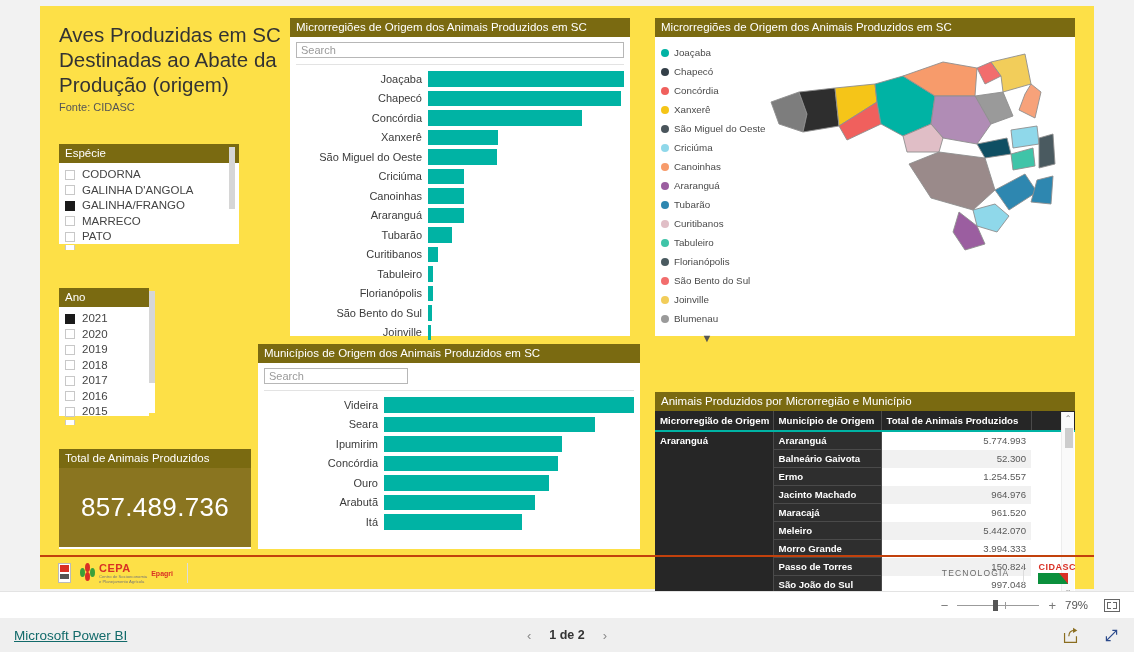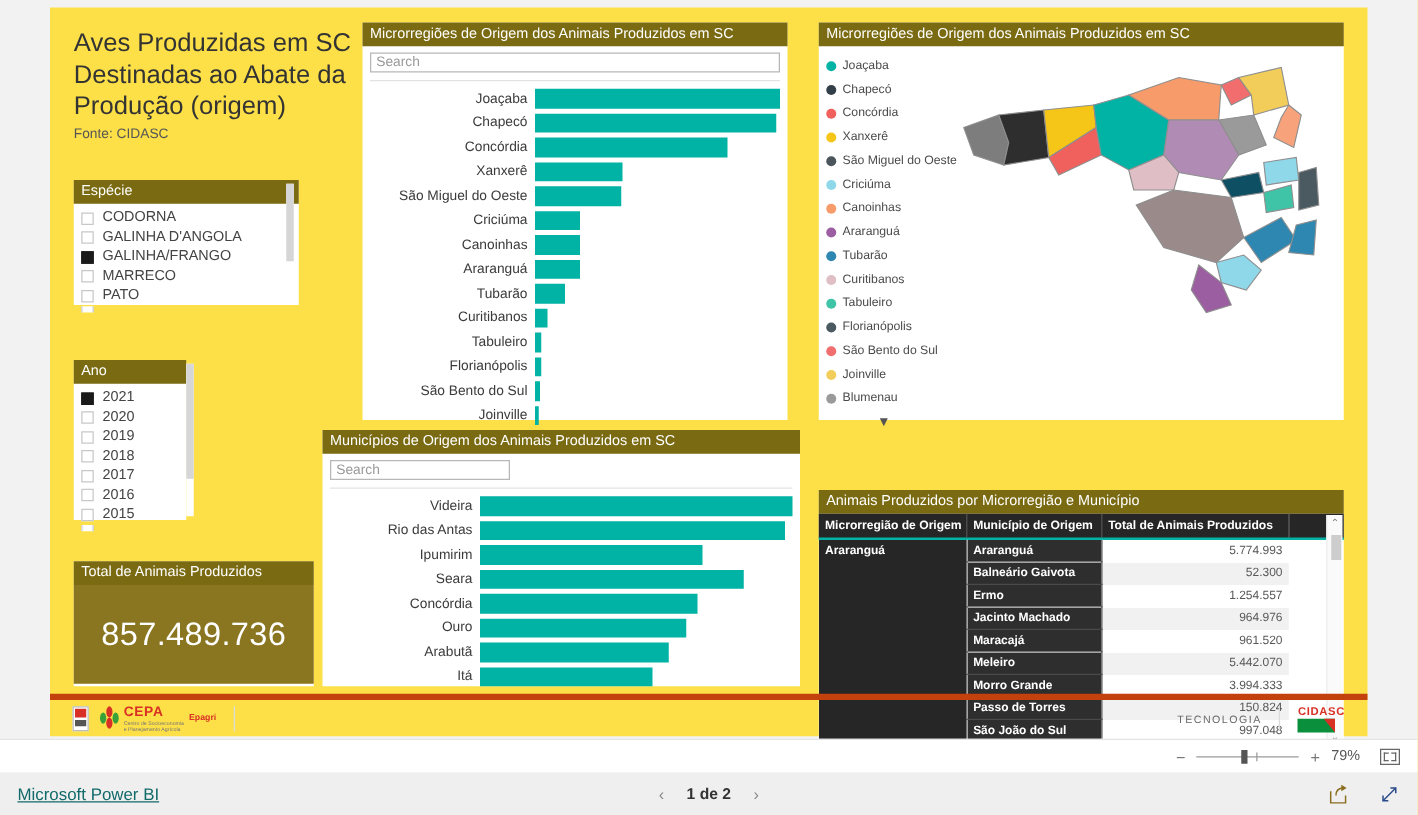--- a/index.html
+++ b/index.html
@@ -128,21 +128,21 @@
     justify-content:space-between; padding:2px 0; font-size:8px; color:#777;
   }
   .tbl-thumb {
     position:absolute; left:3px; top:16px; width:8px; height:20px;
     background:#cdcdcd;
   }
 
   
   #footer {
     position:absolute; left:0; bottom:0; width:100%; height:34px;
-    border-top:5px solid #c2410c; display:flex; align-items:center;
+    border-top:2px solid #c2410c; display:flex; align-items:center;
     padding:0 18px;
   }
   .logo-sc {
     width:13px; height:20px; border:1px solid #bbb; background:#fff;
     position:relative; flex:0 0 auto;
   }
   .logo-sc::before {
     content:""; position:absolute; left:1px; top:1px; right:1px; height:7px;
     background:#d93025;
   }
@@ -409,35 +409,29 @@
       </div>
       <div class="searchrule"></div>
       <div class="bars" id="muni-chart">
           <div class="bar-row">
             <div class="bar-cat">Videira</div>
             <div class="bar-track">
               <div class="bar-fill" title="Videira" style="width: 100%; background: rgb(0, 179, 164);"></div>
             </div>
           </div>
           <div class="bar-row">
-            <div class="bar-cat">Rio das Antas</div>
-            <div class="bar-track">
-              <div class="bar-fill" title="Rio das Antas" style="width: 97.5%; background: rgb(0, 179, 164);"></div>
+            <div class="bar-cat">Seara</div>
+            <div class="bar-track">
+              <div class="bar-fill" title="Seara" style="width: 84.5%; background: rgb(0, 179, 164);"></div>
             </div>
           </div>
           <div class="bar-row">
             <div class="bar-cat">Ipumirim</div>
             <div class="bar-track">
               <div class="bar-fill" title="Ipumirim" style="width: 71%; background: rgb(0, 179, 164);"></div>
-            </div>
-          </div>
-          <div class="bar-row">
-            <div class="bar-cat">Seara</div>
-            <div class="bar-track">
-              <div class="bar-fill" title="Seara" style="width: 84.5%; background: rgb(0, 179, 164);"></div>
             </div>
           </div>
           <div class="bar-row">
             <div class="bar-cat">Concórdia</div>
             <div class="bar-track">
               <div class="bar-fill" title="Concórdia" style="width: 69.5%; background: rgb(0, 179, 164);"></div>
             </div>
           </div>
           <div class="bar-row">
             <div class="bar-cat">Ouro</div>

